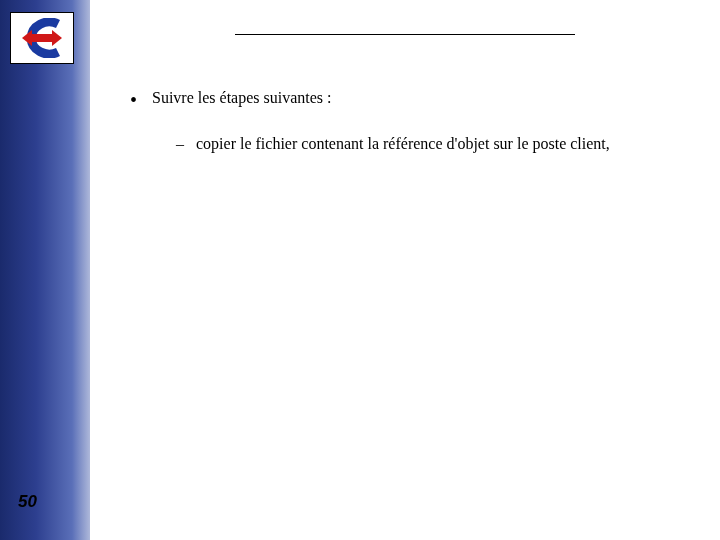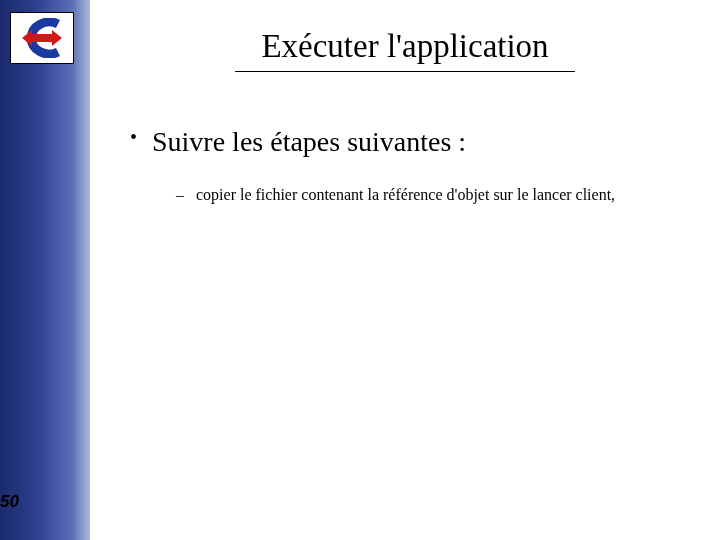--- a/index.html
+++ b/index.html
@@ -52,21 +52,21 @@
       width: 340px;
       height: 0;
       border-top: 1.5px solid #000;
       margin: 6px auto 0 auto;
     }
     .bullets {
       margin-top: 54px;
       margin-left: 40px;
     }
     .bullet-1 {
-      font-size: 28px;
+      font-size: 16px;
       color: #000;
       position: relative;
       padding-left: 22px;
       margin-bottom: 28px;
     }
     .bullet-1::before {
       content: "•";
       position: absolute;
       left: 0;
       top: 0;
@@ -83,21 +83,21 @@
       margin-bottom: 30px;
     }
     .sub-item::before {
       content: "–";
       position: absolute;
       left: 0;
       top: 0;
     }
     .page-number {
       position: absolute;
-      left: 0;
+      left: 18px;
       bottom: 28px;
       font-family: Arial, Helvetica, sans-serif;
       font-size: 17px;
       font-style: italic;
       font-weight: bold;
       color: #000;
     }
   </style>
 </head>
 <body>
@@ -108,22 +108,21 @@
 
       <path d="M 44 6 A 18 16 0 1 0 44 34" fill="none" stroke="#1a3aa0" stroke-width="9" stroke-linecap="butt"></path>
 
       <polygon points="8,20 18,12 18,16 38,16 38,12 48,20 38,28 38,24 18,24 18,28" fill="#d01818"></polygon>
     </svg>
   </div>
   <div class="page-number">50</div>
 </div>
 
 <div class="content">
-  <h1 class="title">Exécuter l'application</h1>
   <div class="rule"></div>
 
   <div class="bullets">
     <div class="bullet-1">Suivre les étapes suivantes :</div>
     <div class="sub">
-      <div class="sub-item">copier le fichier contenant la référence d'objet sur le lancer client,</div>
+      <div class="sub-item">copier le fichier contenant la référence d'objet sur le poste client,</div>
     </div>
   </div>
 </div>
 
 </body></html>

